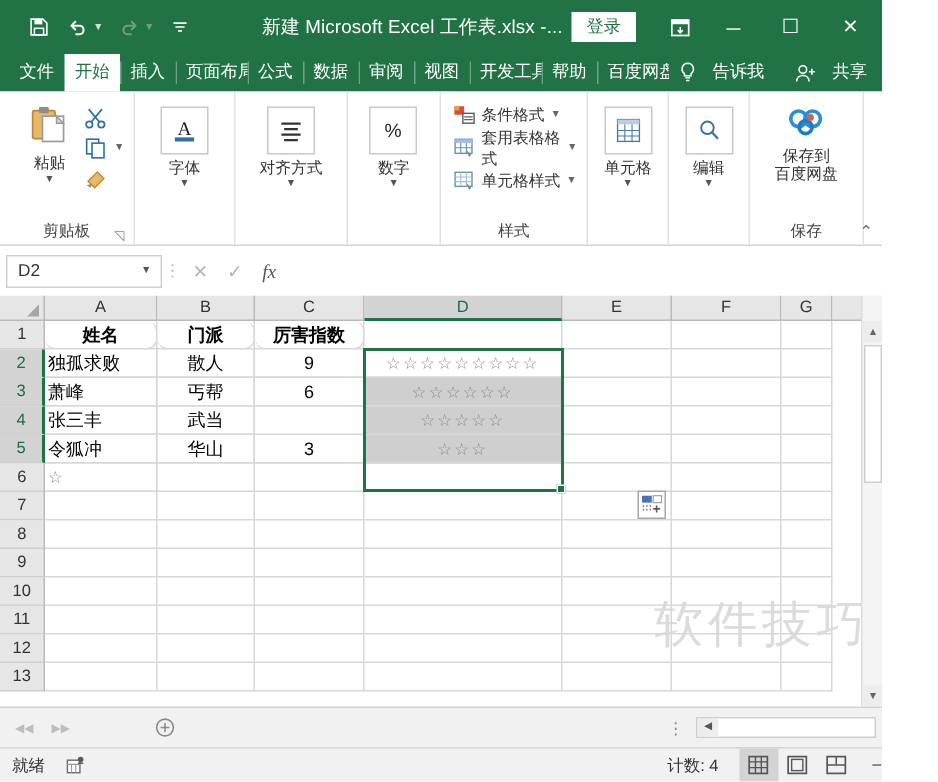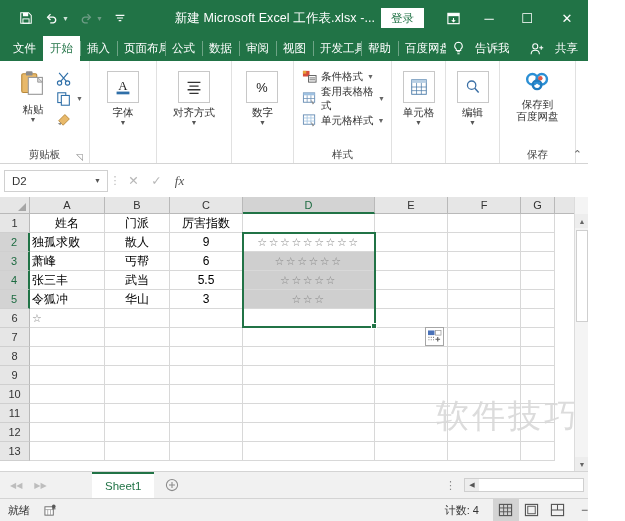--- a/index.html
+++ b/index.html
@@ -129,21 +129,21 @@
     font-size: 11px; color: #333; display: flex; align-items: center; justify-content: center;
   }
   .rowhead.sel { background: #d3d3d3; border-right: 2px solid #217346; color: #1d6b41; }
   .cell {
     position: absolute; font-size: 12px; color: #000; display: flex; align-items: center;
     border-right: 1px solid #d8d8d8; border-bottom: 1px solid #d8d8d8;
     overflow: hidden; white-space: nowrap; background: transparent;
   }
   .cell.c { justify-content: center; }
   .cell.l { justify-content: flex-start; padding-left: 2px; }
-  .cell.bold { font-weight: normal; }
+  .cell.bold { font-weight: bold; border-radius: 7px; }
   .cell.selfill { background: #cfcfcf; }
   .cell.stars { color: #8a8a8a; font-size: 11px; letter-spacing: 1.5px; justify-content: center; }
   .selbox {
     position: absolute; border: 2px solid #217346; pointer-events: none;
   }
   .fillhandle {
     position: absolute; width: 6px; height: 6px; background: #217346; border: 1px solid #fff;
   }
   .autofill-btn {
     position: absolute; width: 19px; height: 19px; background: #fff; border: 1px solid #a6a6a6;
@@ -611,21 +611,20 @@
     <div class="cell c" style="left:170px;top:36px;width:73px;height:19px">9</div>
     <div class="cell stars" style="left:243px;top:36px;width:132px;height:19px">☆☆☆☆☆☆☆☆☆</div>
 
     <div class="cell l" style="left:30px;top:55px;width:75px;height:19px">萧峰</div>
     <div class="cell c" style="left:105px;top:55px;width:65px;height:19px">丐帮</div>
     <div class="cell c" style="left:170px;top:55px;width:73px;height:19px">6</div>
     <div class="cell stars selfill" style="left:243px;top:55px;width:132px;height:19px">☆☆☆☆☆☆</div>
 
     <div class="cell l" style="left:30px;top:74px;width:75px;height:19px">张三丰</div>
     <div class="cell c" style="left:105px;top:74px;width:65px;height:19px">武当</div>
-    <div class="cell c" style="left:170px;top:74px;width:73px;height:19px">5.5</div>
     <div class="cell stars selfill" style="left:243px;top:74px;width:132px;height:19px">☆☆☆☆☆</div>
 
     <div class="cell l" style="left:30px;top:93px;width:75px;height:19px">令狐冲</div>
     <div class="cell c" style="left:105px;top:93px;width:65px;height:19px">华山</div>
     <div class="cell c" style="left:170px;top:93px;width:73px;height:19px">3</div>
     <div class="cell stars selfill" style="left:243px;top:93px;width:132px;height:19px">☆☆☆</div>
 
     <div class="cell l" style="left:30px;top:112px;width:75px;height:19px;color:#8a8a8a;font-size:11px">☆</div>
 
     <div class="selbox" style="left:242px;top:35px;width:134px;height:96px"></div>
@@ -644,23 +643,20 @@
       <div class="arrow-up">▲</div>
       <div class="thumb"></div>
       <div class="arrow-dn">▼</div>
     </div>
   </div>
 
   <div class="sheetbar">
     <div class="navarrows">
       <span style="padding-left:10px;color:#bdbdbd;font-size:8px">◀◀</span>
       <span style="padding-left:12px;color:#bdbdbd;font-size:8px">▶▶</span>
-    </div>
-    <div class="sheet-tab">
-      <span>Sheet1</span>
     </div>
     <div class="addsheet">
       <svg width="14" height="14" viewBox="0 0 16 16">
           <circle cx="8" cy="8" r="6.4" fill="none" stroke="#8a8a8a" stroke-width="1.2"></circle>
           <path d="M8 4.6v6.8M4.6 8h6.8" stroke="#8a8a8a" stroke-width="1.2"></path>
         </svg>
     </div>
     <div class="sheet-right">
       <span class="sheet-dots">⋮</span>
       <div class="hscroll">

